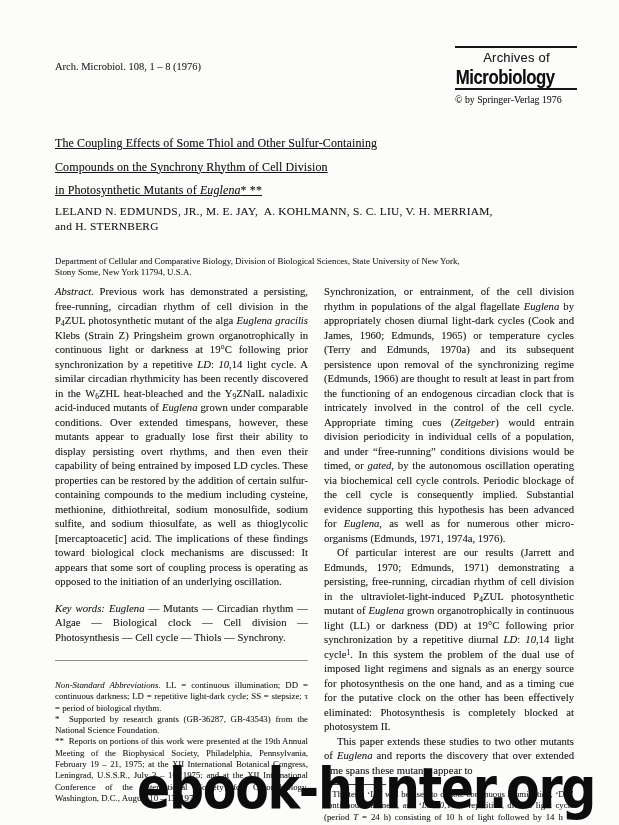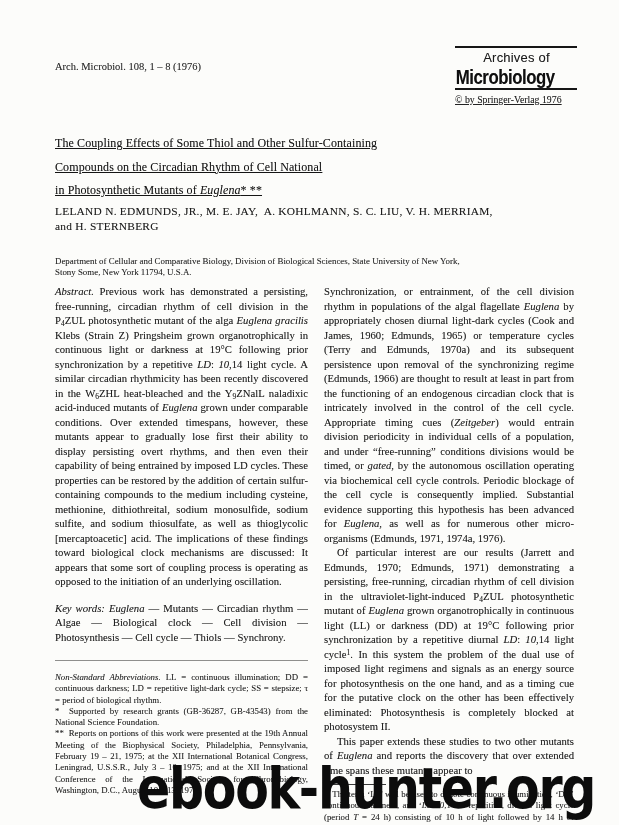--- a/index.html
+++ b/index.html
@@ -25,21 +25,21 @@
     font-family:"Liberation Sans", sans-serif;
   }
   .logo-rule { height:2px; background:#161616; }
   .logo-rule.thin { height:1.6px; }
   .logo-series { font-size:13px; color:#1c1c1c; padding:2px 0 0 1px; letter-spacing:0.2px;text-align:center; }
   .logo-name {
     font-weight:bold; font-size:21px; line-height:23px; color:#0f0f0f;
     letter-spacing:-0.6px; transform:scaleX(0.80); transform-origin:left center;
     white-space:nowrap; padding-left:1px;
   }
-  .logo-copyright { font-family:"Liberation Serif", serif; font-size:9.8px; color:#222; padding-top:4px; white-space:nowrap;text-decoration:underline; }
+  .logo-copyright { font-family:"Liberation Serif", serif; font-size:9.8px; color:#222; padding-top:4px; white-space:nowrap; }
 
   
   .title {
     position:absolute; left:55px; top:132px; width:535px;
     font-size:12px; line-height:23.6px; font-weight:normal; color:#151515;
     margin:0; letter-spacing:0.1px;text-decoration:underline;
   }
   .authors {
     position:absolute; left:55px; top:204px; width:535px;
     font-size:11.4px; line-height:14.8px; color:#1b1b1b; letter-spacing:0.25px;
@@ -67,21 +67,21 @@
 
   .keyword-separator {
     margin-top:16px; height:0;
     border-top:1px solid #8f8f8d;
   }
 
   .footnote {
     margin:0; font-size:8.8px; line-height:11.3px;
     text-align:justify; color:#262626;
   }
-  .footnote.first { margin-top:11px; }
+  .footnote.first { margin-top:19px; }
   .footnote-rule {
     width:62px; height:0; border-top:1.2px solid #3a3a3a;
     margin:7px 0 4px 0;
   }
 
   sub { font-size:0.7em; vertical-align:-0.25em; line-height:0; }
   sup { font-size:0.7em; vertical-align:0.45em; line-height:0; }
 
   
   .watermark {
@@ -103,21 +103,21 @@
   <div class="logo">
     <div class="logo-rule"></div>
     <div class="logo-series">Archives of</div>
     <div class="logo-name">Microbiology</div>
     <div class="logo-rule thin"></div>
     <div class="logo-copyright">© by Springer-Verlag 1976</div>
   </div>
 
   <h1 class="title">
     <span>The Coupling Effects of Some Thiol and Other Sulfur-Containing</span><br>
-    <span>Compounds on the Circadian Rhythm of Cell National</span><br>
+    <span>Compounds on the Synchrony Rhythm of Cell Division</span><br>
     <span>in Photosynthetic Mutants of <i>Euglena</i>* **</span>
   </h1>
 
   <div class="authors">
     <span>LELAND N. EDMUNDS, JR., M. E. JAY,&nbsp; A. KOHLMANN, S. C. LIU, V. H. MERRIAM,</span><br>
     <span>and H. STERNBERG</span>
   </div>
 
   <div class="affiliation">
     <span>Department of Cellular and Comparative Biology, Division of Biological Sciences, State University of New York,</span><br>

